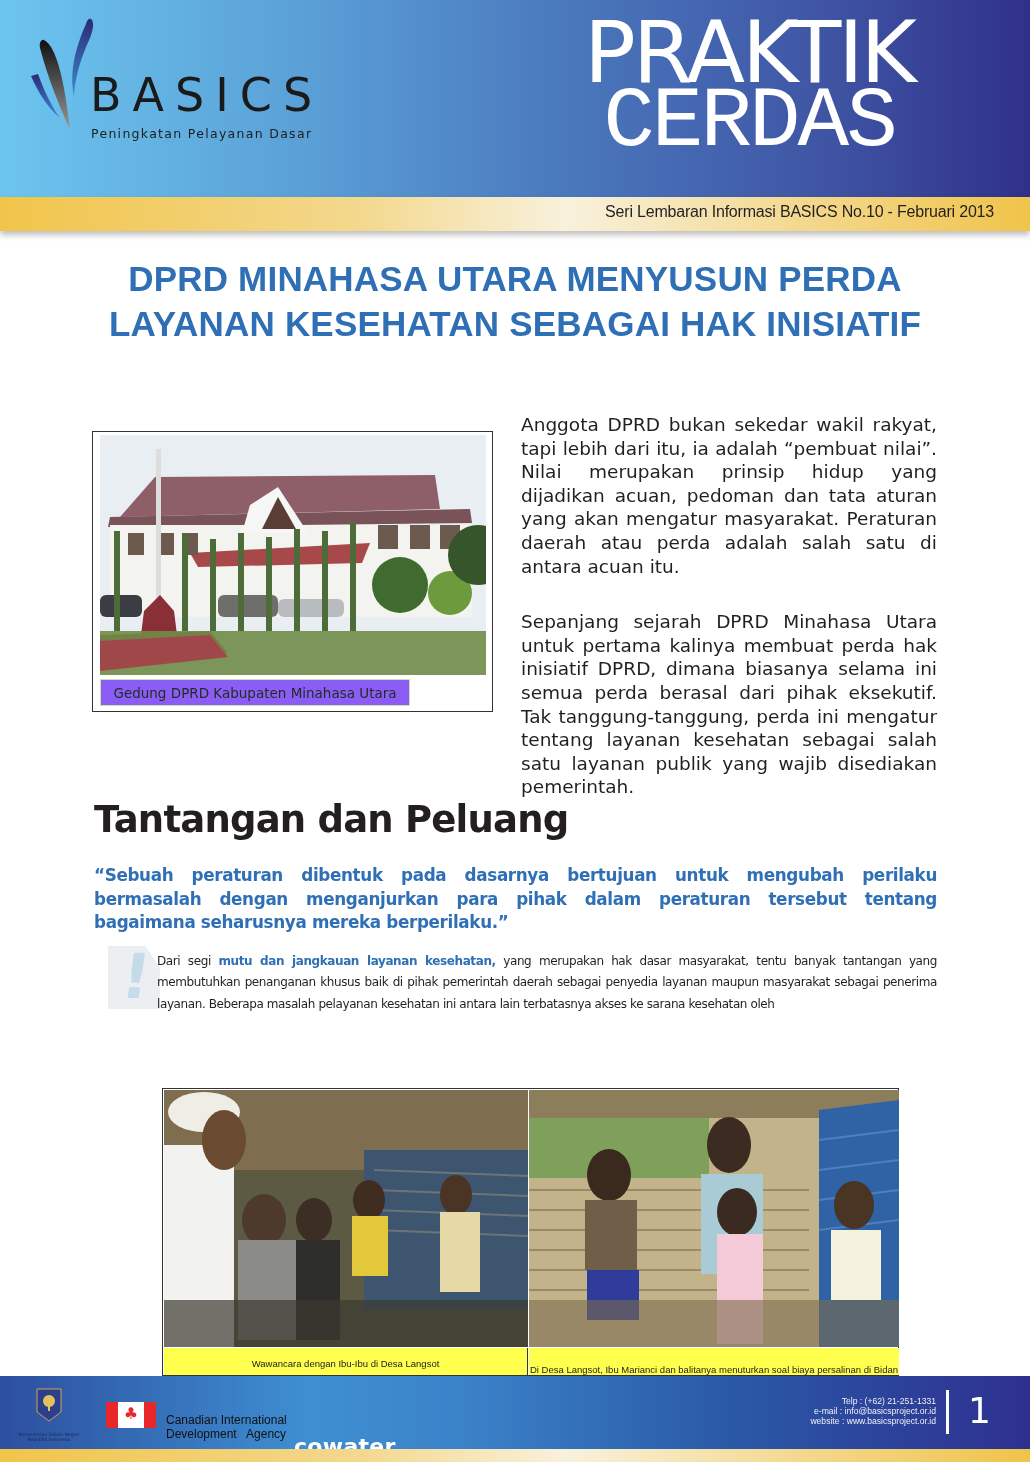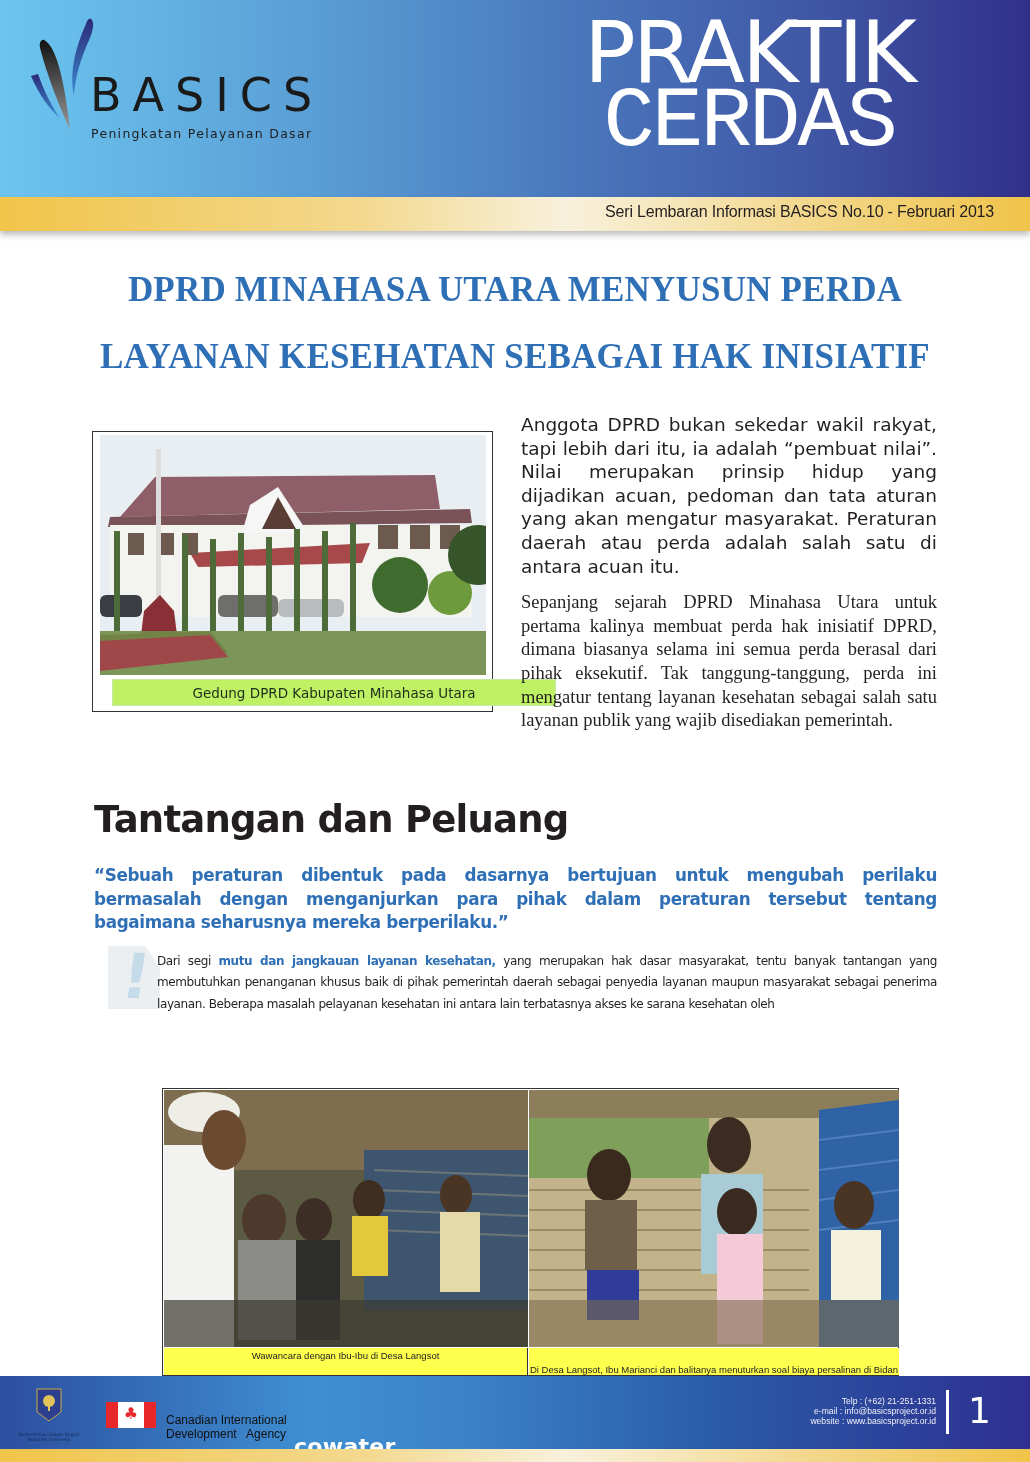--- a/index.html
+++ b/index.html
@@ -37,45 +37,45 @@
   }
   .series-text {
     position: absolute; right: 36px; top: 6px;
     font-family: "Liberation Sans Narrow", "Liberation Sans", sans-serif;
     font-size: 16px; color: #231f20; letter-spacing: -0.2px;
   }
 
   
   .article-title {
     position: absolute; left: 80px; top: 256px; width: 870px; text-align: center;
-    color: #2f6fb5; font-weight: bold; font-size: 35px; line-height: 67px;
-    font-family: Liberation Serif, serif; letter-spacing: 0.2px;
+    color: #2f6fb5; font-weight: bold; font-size: 35px; line-height: 45px;
+    font-family: Liberation Sans, sans-serif; letter-spacing: 0.2px;
   }
 
   
   .photo-frame {
     position: absolute; left: 92px; top: 431px; width: 401px; height: 281px;
     border: 1.5px solid #333; background: #fff;
   }
   .photo-img {
     position: absolute; left: 7px; top: 3px; width: 386px; height: 240px; overflow: hidden;
     background: linear-gradient(180deg, #e9eef2 0%, #e9eef2 22%, #9a6a74 23%, #8c5a62 33%, #f2f2ee 34%, #f1f1ec 62%, #6f7670 70%, #6c8a45 80%, #5e7c3a 100%);
   }
   .photo-caption {
-    position: absolute; left: 7px; top: 247px; width: 444px; height: 27px;
-    background: #bef264; border: 1px solid #c6e7a5;
-    font-size: 13.5px; color: #1f2d1a; text-align: center; line-height: 26px; margin-left: 12px;
+    position: absolute; left: 7px; top: 247px; width: 310px; height: 27px;
+    background: #8b5cf6; border: 1px solid #c6e7a5;
+    font-size: 13.5px; color: #1f2d1a; text-align: center; line-height: 26px;
   }
 
   
   .col-right {
     position: absolute; left: 521px; top: 413px; width: 416px;
     font-size: 18.5px; line-height: 23.6px; color: #231f20; text-align: justify;
   }
-  .col-right p + p { margin-top: 13px; font-family: Liberation Serif, serif; }
+  .col-right p + p { margin-top: 32px; }
 
   
   .section-title {
     position: absolute; left: 94px; top: 798px;
     font-size: 37px; font-weight: bold; color: #231f20; letter-spacing: -0.8px;
   }
   .quote {
     position: absolute; left: 94px; top: 864px; width: 843px;
     font-size: 16.8px; line-height: 23.5px; color: #2f6fb5; font-weight: bold;
     text-align: justify; letter-spacing: -0.35px;
@@ -110,21 +110,21 @@
     position: absolute; left: 366px; top: 1px; width: 370px; height: 257px;
     background:
       linear-gradient(90deg, transparent 0%, transparent 80%, #2f5f9c 82%, #3b6fb0 100%),
       linear-gradient(180deg, #5d6a3d 0%, #9fb07a 12%, #c9b98a 30%, #b7a47a 60%, #6b5f48 100%);
   }
   .cap {
     position: absolute; top: 259px; height: 27px; background: #ffff4d;
     font-family: "Liberation Sans Narrow", "Liberation Sans", sans-serif;
     font-size: 9.5px; line-height: 11px; color: #222; text-align: center; padding-top: 16px;
   }
-  .cap-left { left: 1px; width: 364px; border-right: 1px solid #333; padding-top: 2px; }
+  .cap-left { left: 1px; width: 364px; border-right: 1px solid #333; padding-top: 10px; }
   .cap-right { left: 366px; width: 370px; }
 
   
   .footer {
     position: absolute; left: 0; top: 1376px; width: 1030px; height: 73px;
     background: linear-gradient(90deg, #2c4f9f 0%, #3f8fd2 30%, #3b82c9 45%, #2a5aa8 70%, #2e3090 100%);
   }
   .footer-bottom {
     position: absolute; left: 0; top: 1449px; width: 1030px; height: 13px;
     background: linear-gradient(90deg, #f1c54a 0%, #f3d88e 35%, #f8f1dc 55%, #f3d88e 78%, #f0c44a 100%);

